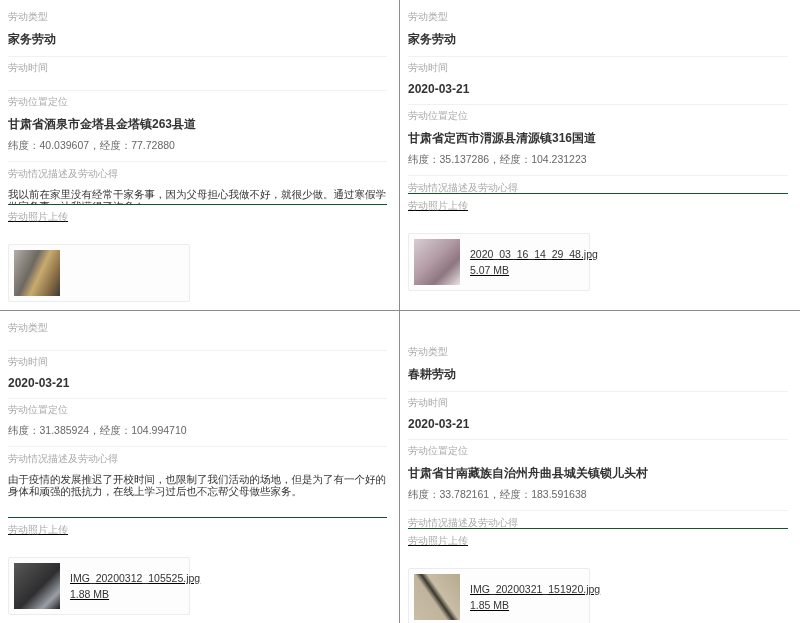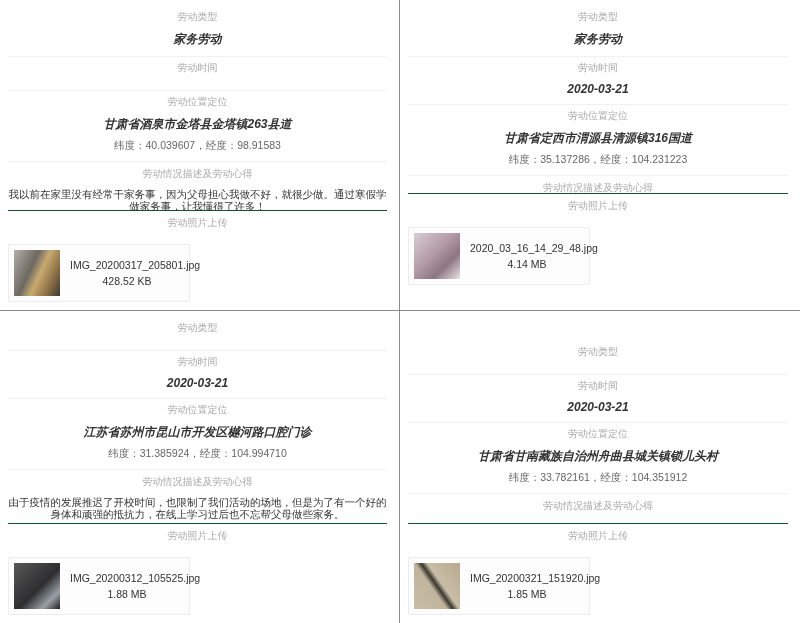--- a/index.html
+++ b/index.html
@@ -5,21 +5,21 @@
   html,body{margin:0;padding:0;background:#ffffff;}
   body{
     width:800px;height:623px;overflow:hidden;
     font-family:"Liberation Sans","DejaVu Sans",sans-serif;
     -webkit-font-smoothing:antialiased;
   }
   .grid{
     display:grid;
     grid-template-columns:400px 400px;
     grid-template-rows:311px 312px;
-    width:656px;height:623px;text-align:center;
+    width:656px;height:623px;
   }
   .cell{
     box-sizing:border-box;
     padding:6px 12px 6px 8px;
     overflow:hidden;
     display:flex;
     flex-direction:column;
     background:#fff;
   }
   .cell-tl{border-right:1px solid #8c8c8c;border-bottom:1px solid #8c8c8c;}
@@ -34,42 +34,42 @@
   .field:last-child{border-bottom:none;}
   .flabel{
     color:#a9a9a9;
     font-size:10px;
     margin-bottom:7px;
   }
   .fvalue{
     color:#333333;
     font-size:12px;
     font-weight:bold;
-    font-style:italic;
   }
   .coords{
     color:#666666;
     font-size:10.5px;
     margin-top:6px;
   }
   .desc-group{
     flex:1 1 auto;
     min-height:0;
     overflow:hidden;
     border-bottom:1px solid #14532d;
     padding:5px 0 12px;
   }
   .desc-text{color:#333333;font-size:10.5px;line-height:1.18;}
   .desc-text p{margin:0;padding:0;word-break:break-all;}
   .photo-group{
     flex:0 0 auto;
     padding:5px 0 2px;
+    text-decoration:underline;
   }
   .photo-box{
-    margin-top:14px;
+    margin-top:20px;
     width:182px;
     box-sizing:border-box;
     border:1px solid #ececec;
     background:#fdfdfd;
     border-radius:2px;
     padding:5px;
     display:flex;
     align-items:center;
     gap:10px;
     cursor:pointer;
@@ -104,36 +104,32 @@
     <div class="field">
       <div class="flabel">劳动类型</div>
       <div class="fvalue">家务劳动</div>
     </div>
     <div class="field">
       <div class="flabel">劳动时间</div>
     </div>
     <div class="field">
       <div class="flabel">劳动位置定位</div>
       <div class="fvalue">甘肃省酒泉市金塔县金塔镇263县道</div>
-      <div class="coords">纬度：40.039607，经度：98.91583</div>
+      <div class="coords">纬度：40.039607，经度：77.72880</div>
     </div>
     <div class="desc-group">
       <div class="flabel">劳动情况描述及劳动心得</div>
       <div class="desc-text">
           <p>我以前在家里没有经常干家务事，因为父母担心我做不好，就很少做。通过寒假学做家务事，让我懂得了许多！</p>
         </div>
     </div>
     <div class="photo-group">
       <div class="flabel">劳动照片上传</div>
       <div class="photo-box">
         <div class="thumb thumb-0"></div>
-        <div class="photo-meta">
-          <div class="photo-filename">IMG_20200317_205801.jpg</div>
-          <div class="photo-size">428.52 KB</div>
-        </div>
       </div>
     </div>
   </section>
 
   <section class="cell cell-tr">
     <div class="field">
       <div class="flabel">劳动类型</div>
       <div class="fvalue">家务劳动</div>
     </div>
     <div class="field">
@@ -148,37 +144,36 @@
     <div class="desc-group">
       <div class="flabel">劳动情况描述及劳动心得</div>
 
     </div>
     <div class="photo-group" style="padding-bottom:40px;">
       <div class="flabel">劳动照片上传</div>
       <div class="photo-box">
         <div class="thumb thumb-1"></div>
         <div class="photo-meta">
           <div class="photo-filename">2020_03_16_14_29_48.jpg</div>
-          <div class="photo-size">4.14 MB</div>
+          <div class="photo-size">5.07 MB</div>
         </div>
       </div>
     </div>
   </section>
 
   <section class="cell cell-bl">
     <div class="field">
       <div class="flabel">劳动类型</div>
     </div>
     <div class="field">
       <div class="flabel">劳动时间</div>
       <div class="fvalue">2020-03-21</div>
     </div>
     <div class="field">
       <div class="flabel">劳动位置定位</div>
-      <div class="fvalue">江苏省苏州市昆山市开发区樾河路口腔门诊</div>
       <div class="coords">纬度：31.385924，经度：104.994710</div>
     </div>
     <div class="desc-group">
       <div class="flabel">劳动情况描述及劳动心得</div>
       <div class="desc-text">
           <p>由于疫情的发展推迟了开校时间，也限制了我们活动的场地，但是为了有一个好的身体和顽强的抵抗力，在线上学习过后也不忘帮父母做些家务。</p>
         </div>
     </div>
     <div class="photo-group">
       <div class="flabel">劳动照片上传</div>
@@ -188,29 +183,30 @@
           <div class="photo-filename">IMG_20200312_105525.jpg</div>
           <div class="photo-size">1.88 MB</div>
         </div>
       </div>
     </div>
   </section>
 
   <section class="cell cell-br">
     <div class="field">
       <div class="flabel">劳动类型</div>
+      <div class="fvalue">春耕劳动</div>
     </div>
     <div class="field">
       <div class="flabel">劳动时间</div>
       <div class="fvalue">2020-03-21</div>
     </div>
     <div class="field">
       <div class="flabel">劳动位置定位</div>
       <div class="fvalue">甘肃省甘南藏族自治州舟曲县城关镇锁儿头村</div>
-      <div class="coords">纬度：33.782161，经度：104.351912</div>
+      <div class="coords">纬度：33.782161，经度：183.591638</div>
     </div>
     <div class="desc-group">
       <div class="flabel">劳动情况描述及劳动心得</div>
 
     </div>
     <div class="photo-group">
       <div class="flabel">劳动照片上传</div>
       <div class="photo-box">
         <div class="thumb thumb-3"></div>
         <div class="photo-meta">

